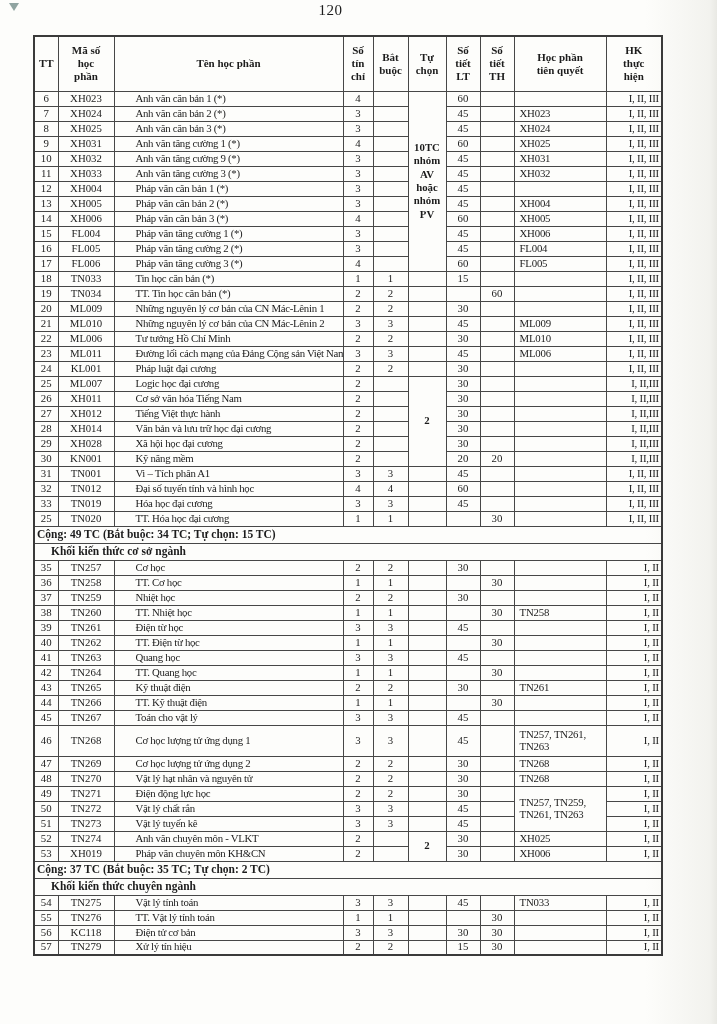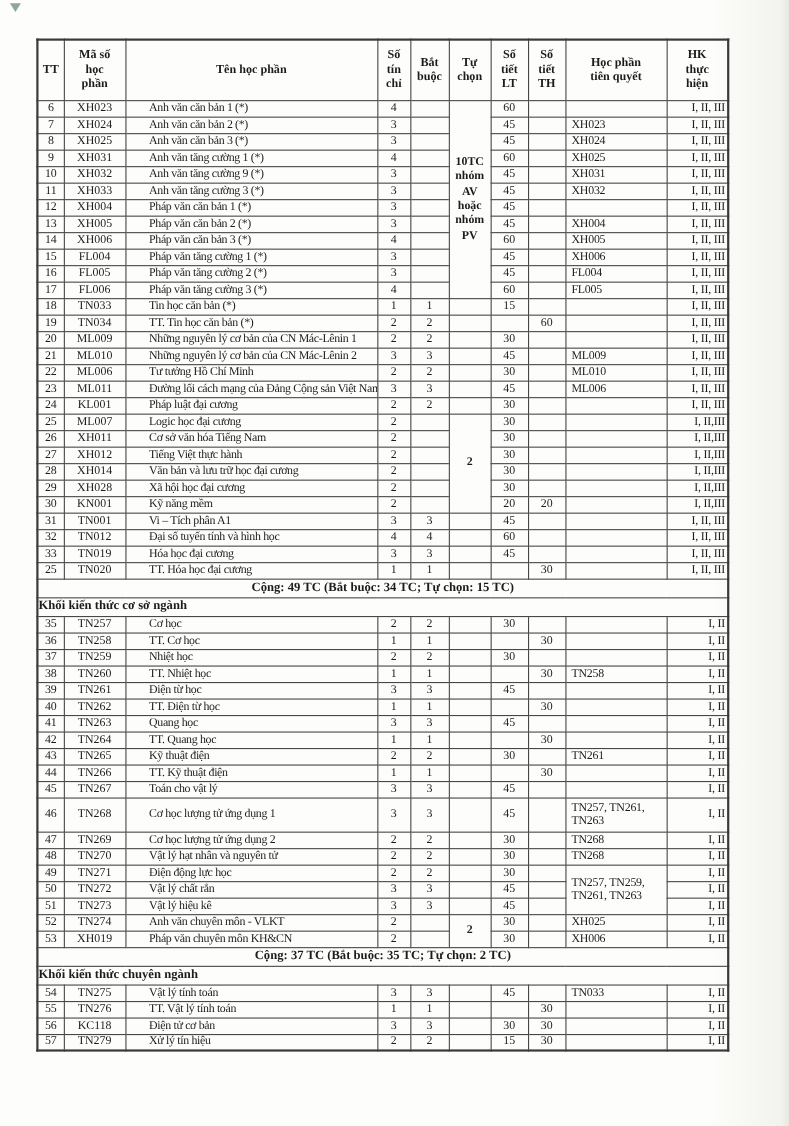--- a/index.html
+++ b/index.html
@@ -47,31 +47,32 @@
   .col-tt   { text-align:center; }
   .col-code { text-align:center; }
   .col-name { text-align:left; padding-left:21px; white-space:nowrap; letter-spacing:-0.3px; }
   .col-tc, .col-bb, .col-lt, .col-th { text-align:center; }
   .col-tchon { text-align:center; white-space:pre-line; line-height:1.25;font-weight:bold; }
   .col-prereq { text-align:left; padding-left:5px; letter-spacing:-0.2px; }
   .col-hk { text-align:right; letter-spacing:-0.2px; }
   tr.tall-row td { height:31px; }
   td.section-title {
     text-align:left; font-weight:bold; font-size:11.5px;
-    padding-left:0; height:17px; letter-spacing:0;
+    padding-left:16px; height:17px; letter-spacing:0;
   }
   td.summary-cell {
-    text-align:center; font-weight:bold; font-size:11.5px; height:17px;
+    text-align:left; font-weight:bold; font-size:11.5px; height:17px;
   }
 </style>
 </head>
 <body>
 
 <div class="page">
   <div class="corner-marker" style="border-top-color: rgb(125, 148, 144);"></div>
+  <div class="page-number">120</div>
 
   <table class="curriculum">
     <colgroup>
       <col style="width:24px">
         <col style="width:56px">
         <col style="width:229px">
       <col style="width:30px">
         <col style="width:35px">
         <col style="width:38px">
       <col style="width:34px">
@@ -637,21 +638,21 @@
           <td class="col-tc">3</td>
           <td class="col-bb">3</td>
           <td class="col-tchon"></td>
           <td class="col-lt">45</td>
           <td class="col-th"></td>
           <td class="col-hk">I, II</td>
         </tr>
         <tr>
           <td class="col-tt">51</td>
           <td class="col-code">TN273</td>
-          <td class="col-name">Vật lý hiệu kê</td>
+          <td class="col-name">Vật lý tuyến kê</td>
           <td class="col-tc">3</td>
           <td class="col-bb">3</td>
           <td class="col-tchon"></td>
           <td class="col-lt">45</td>
           <td class="col-th"></td>
           <td class="col-hk">I, II</td>
         </tr>
         <tr>
           <td class="col-tt">52</td>
           <td class="col-code">TN274</td>

